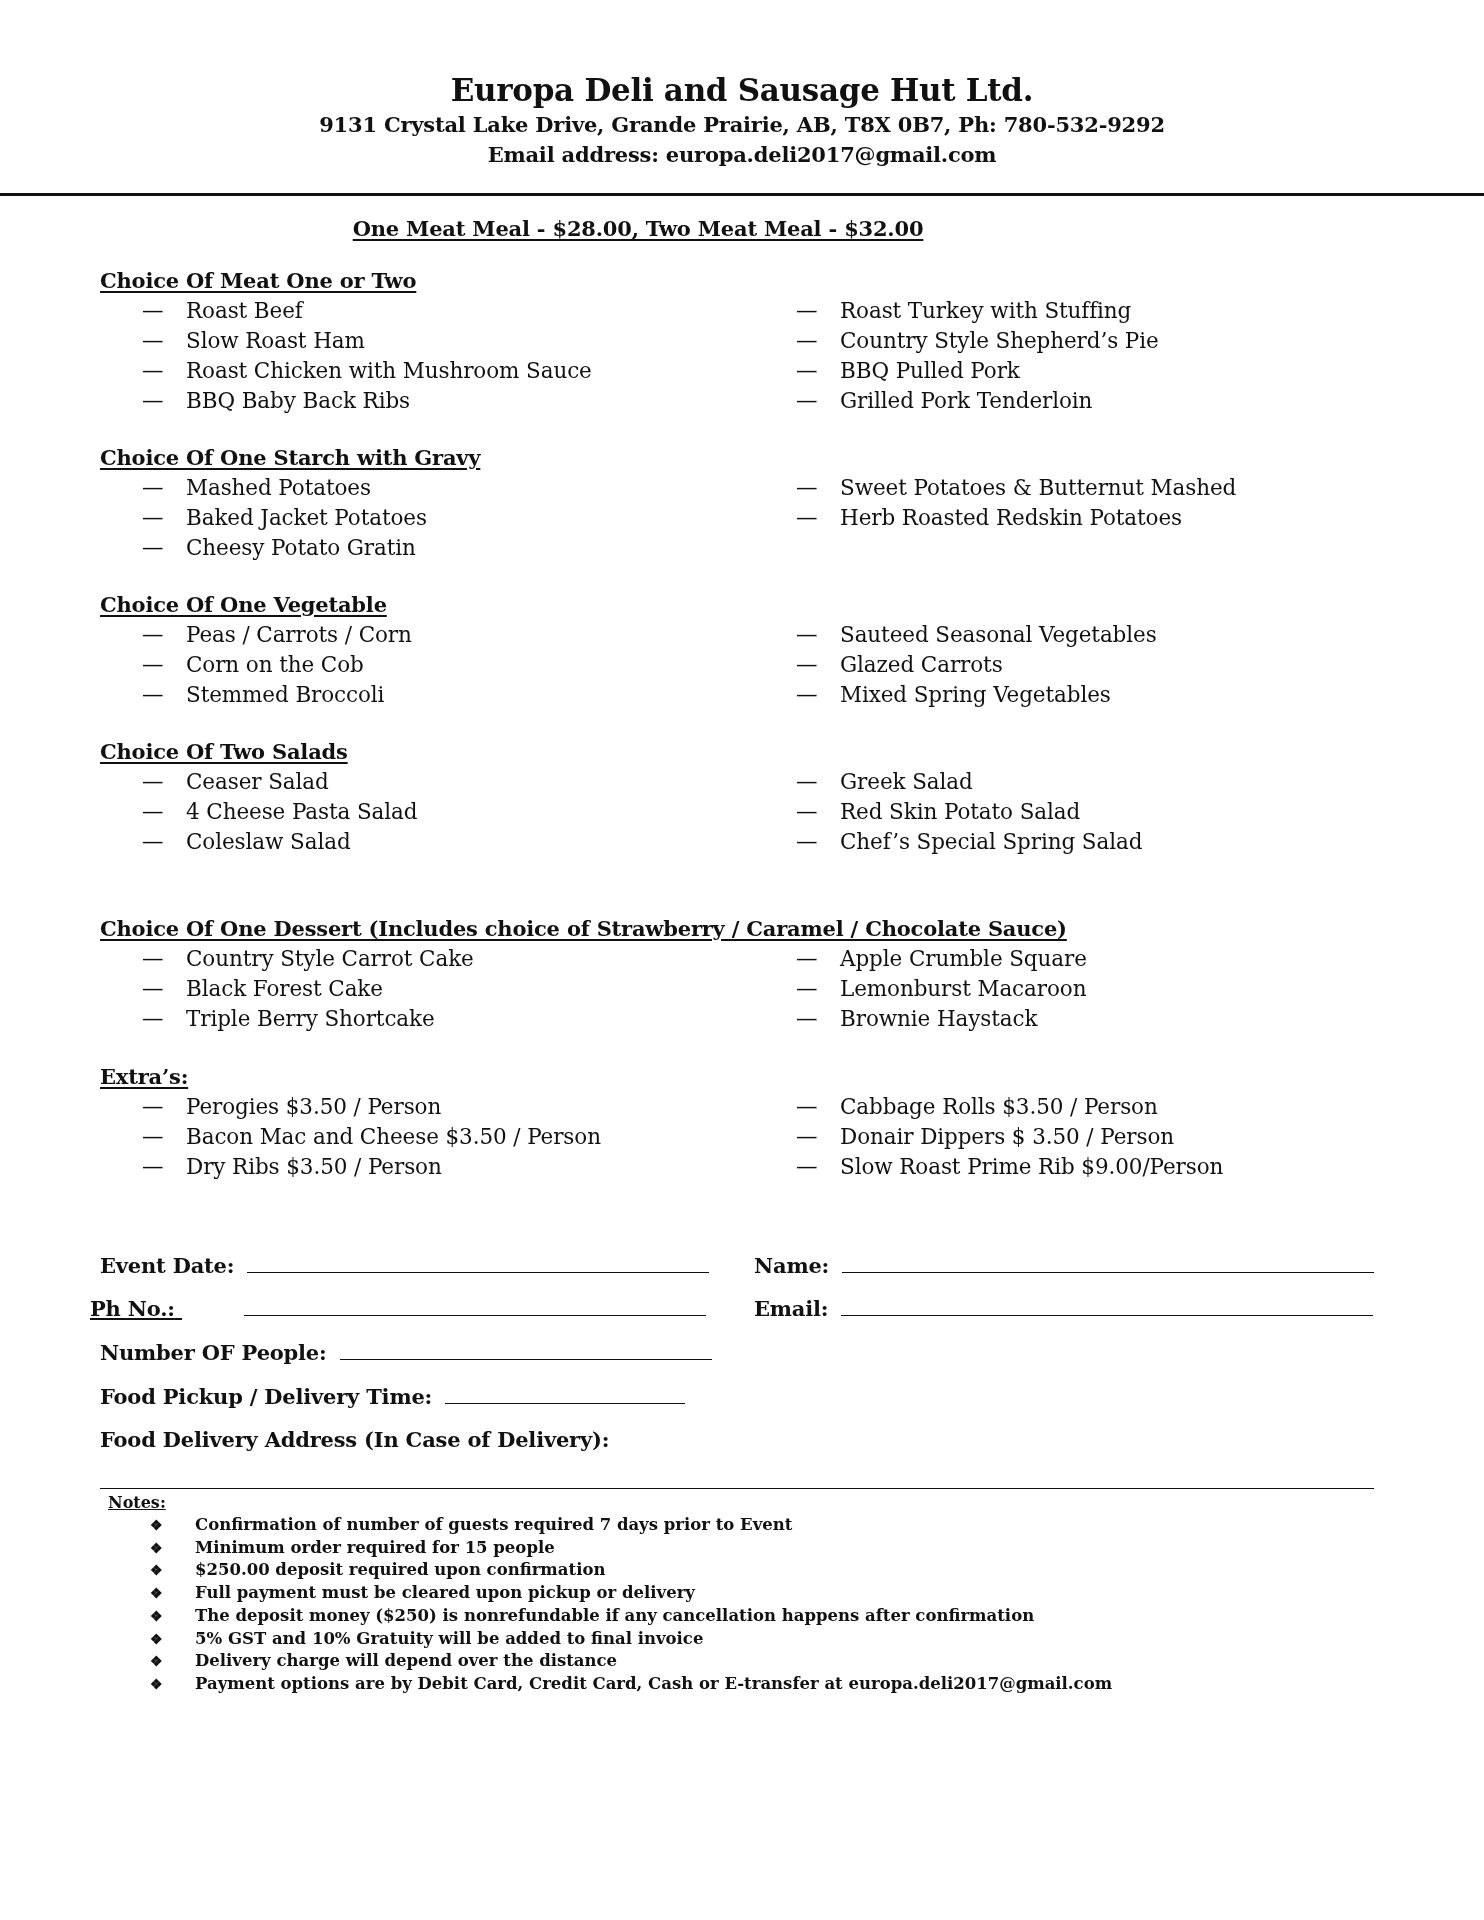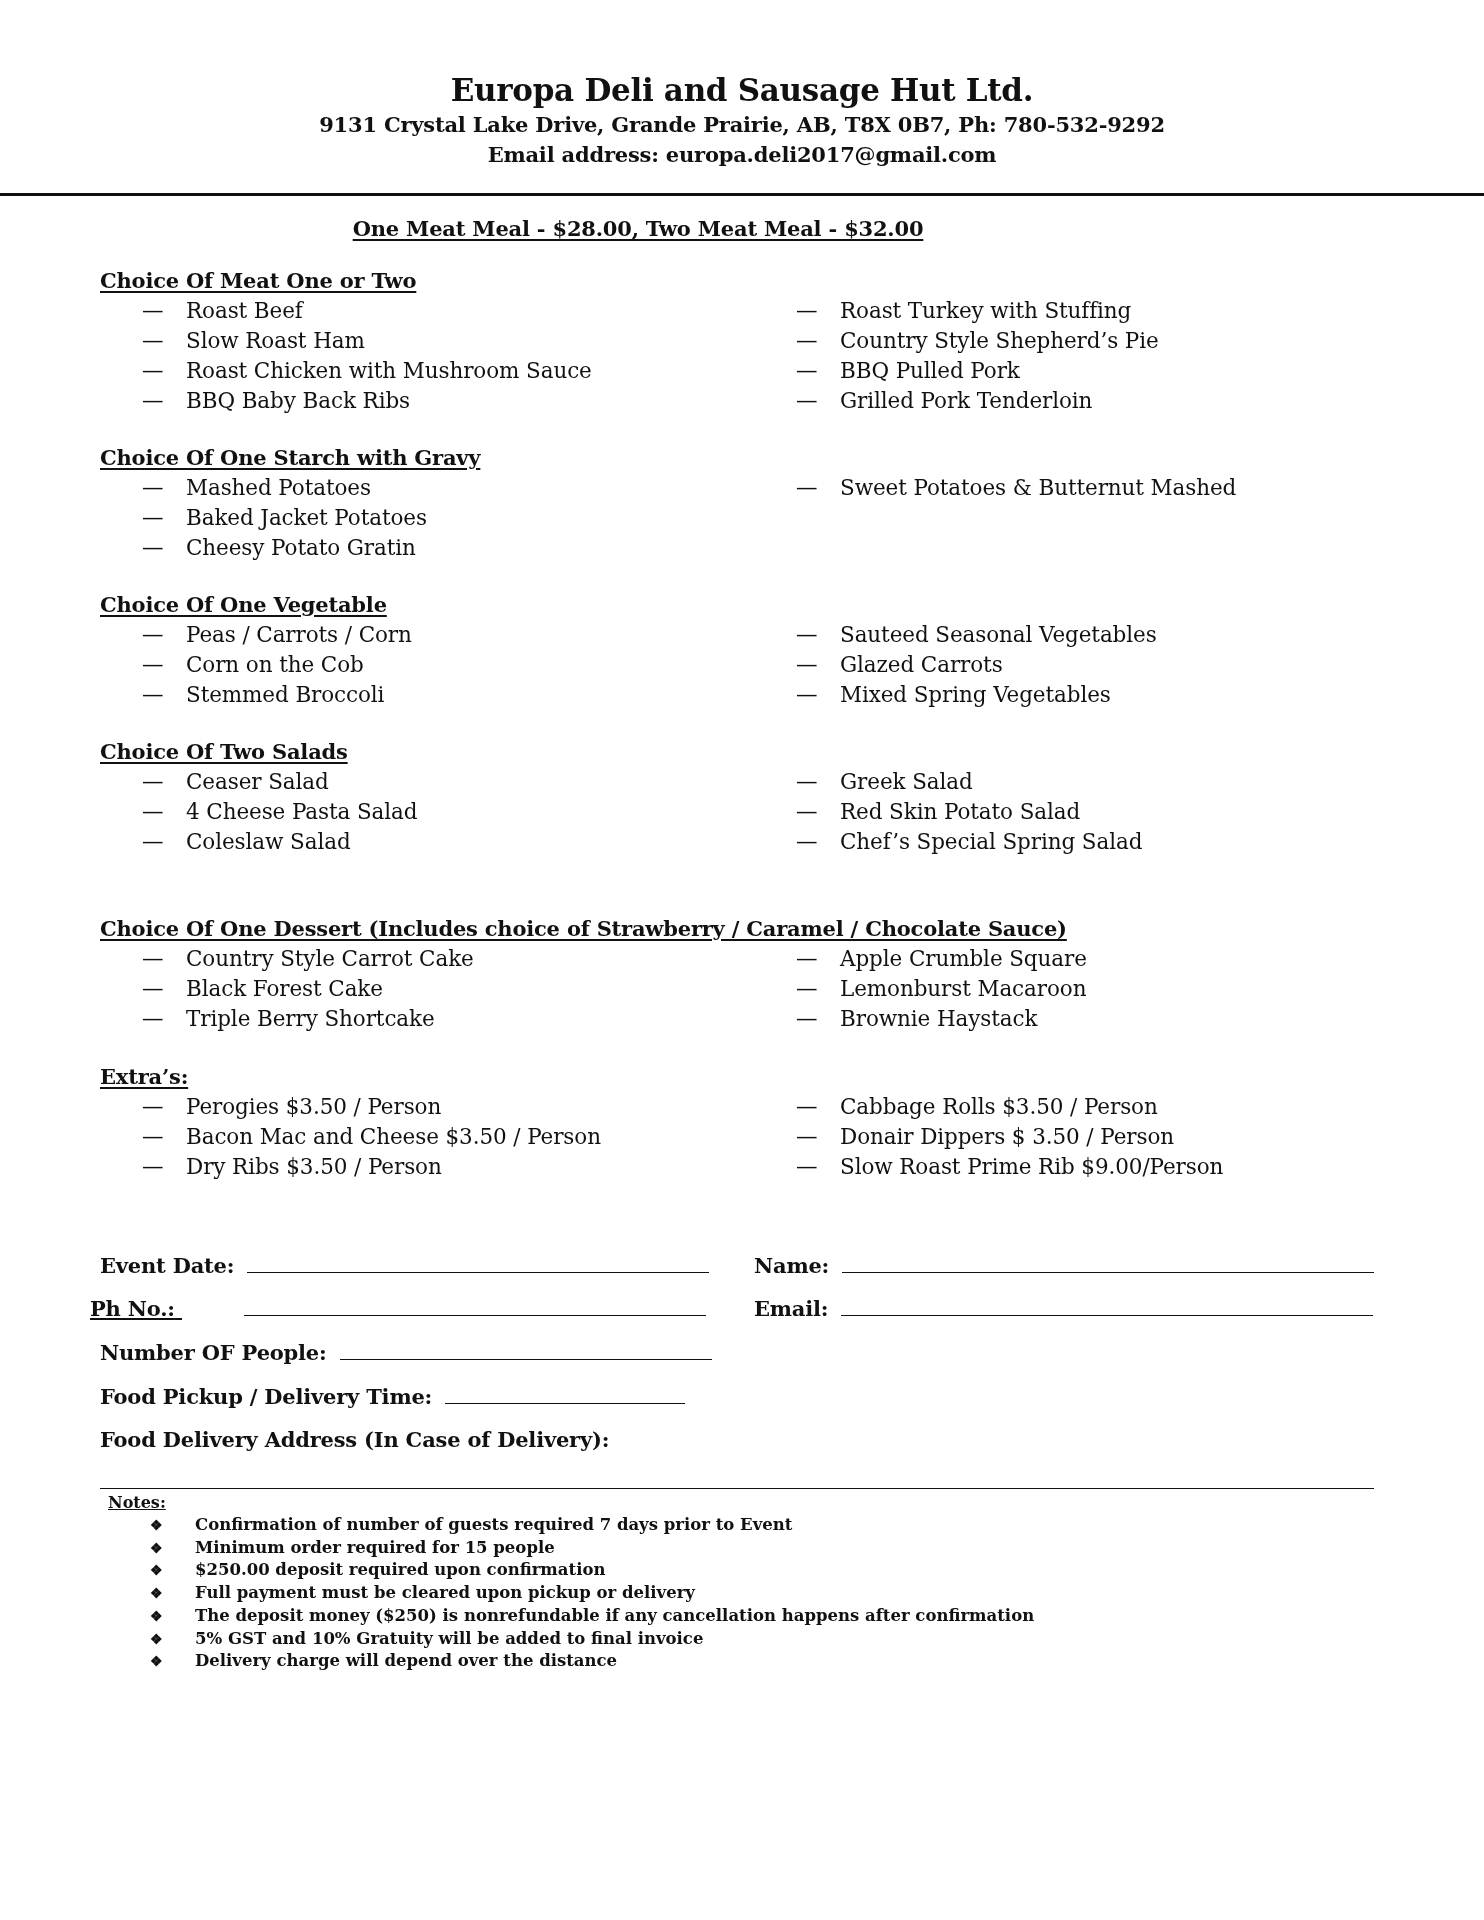--- a/index.html
+++ b/index.html
@@ -65,20 +65,21 @@
 <div class="section" style="top:443px;">
   <div class="sec-head">Choice Of One Starch with Gravy</div>
   <div class="cols">
       <div class="col left">
         <div class="item"><span class="dash">—</span><span>Mashed Potatoes</span></div>
         <div class="item"><span class="dash">—</span><span>Baked Jacket Potatoes</span></div>
         <div class="item"><span class="dash">—</span><span>Cheesy Potato Gratin</span></div>
       </div>
       <div class="col right">
         <div class="item"><span class="dash">—</span><span>Sweet Potatoes &amp; Butternut Mashed</span></div>
+        <div class="item"><span class="dash">—</span><span>Herb Roasted Redskin Potatoes</span></div>
       </div>
     </div>
 </div>
 
 <div class="section" style="top:590px;">
   <div class="sec-head">Choice Of One Vegetable</div>
   <div class="cols">
       <div class="col left">
         <div class="item"><span class="dash">—</span><span>Peas / Carrots / Corn</span></div>
         <div class="item"><span class="dash">—</span><span>Corn on the Cob</span></div>
@@ -172,14 +173,15 @@
 <div class="notes">
   <div class="notes-head">Notes:</div>
   <div id="notes-list">
       <div class="note"><span class="bul">❖</span><span>Confirmation of number of guests required 7 days prior to Event</span></div>
       <div class="note"><span class="bul">❖</span><span>Minimum order required for 15 people</span></div>
       <div class="note"><span class="bul">❖</span><span>$250.00 deposit required upon confirmation</span></div>
       <div class="note"><span class="bul">❖</span><span>Full payment must be cleared upon pickup or delivery</span></div>
       <div class="note"><span class="bul">❖</span><span>The deposit money ($250) is nonrefundable if any cancellation happens after confirmation</span></div>
       <div class="note"><span class="bul">❖</span><span>5% GST and 10% Gratuity will be added to final invoice</span></div>
       <div class="note"><span class="bul">❖</span><span>Delivery charge will depend over the distance</span></div>
+      <div class="note"><span class="bul">❖</span><span>Payment options are by Debit Card, Credit Card, Cash or E-transfer at europa.deli2017@gmail.com</span></div>
     </div>
 </div>
 
 </body></html>

